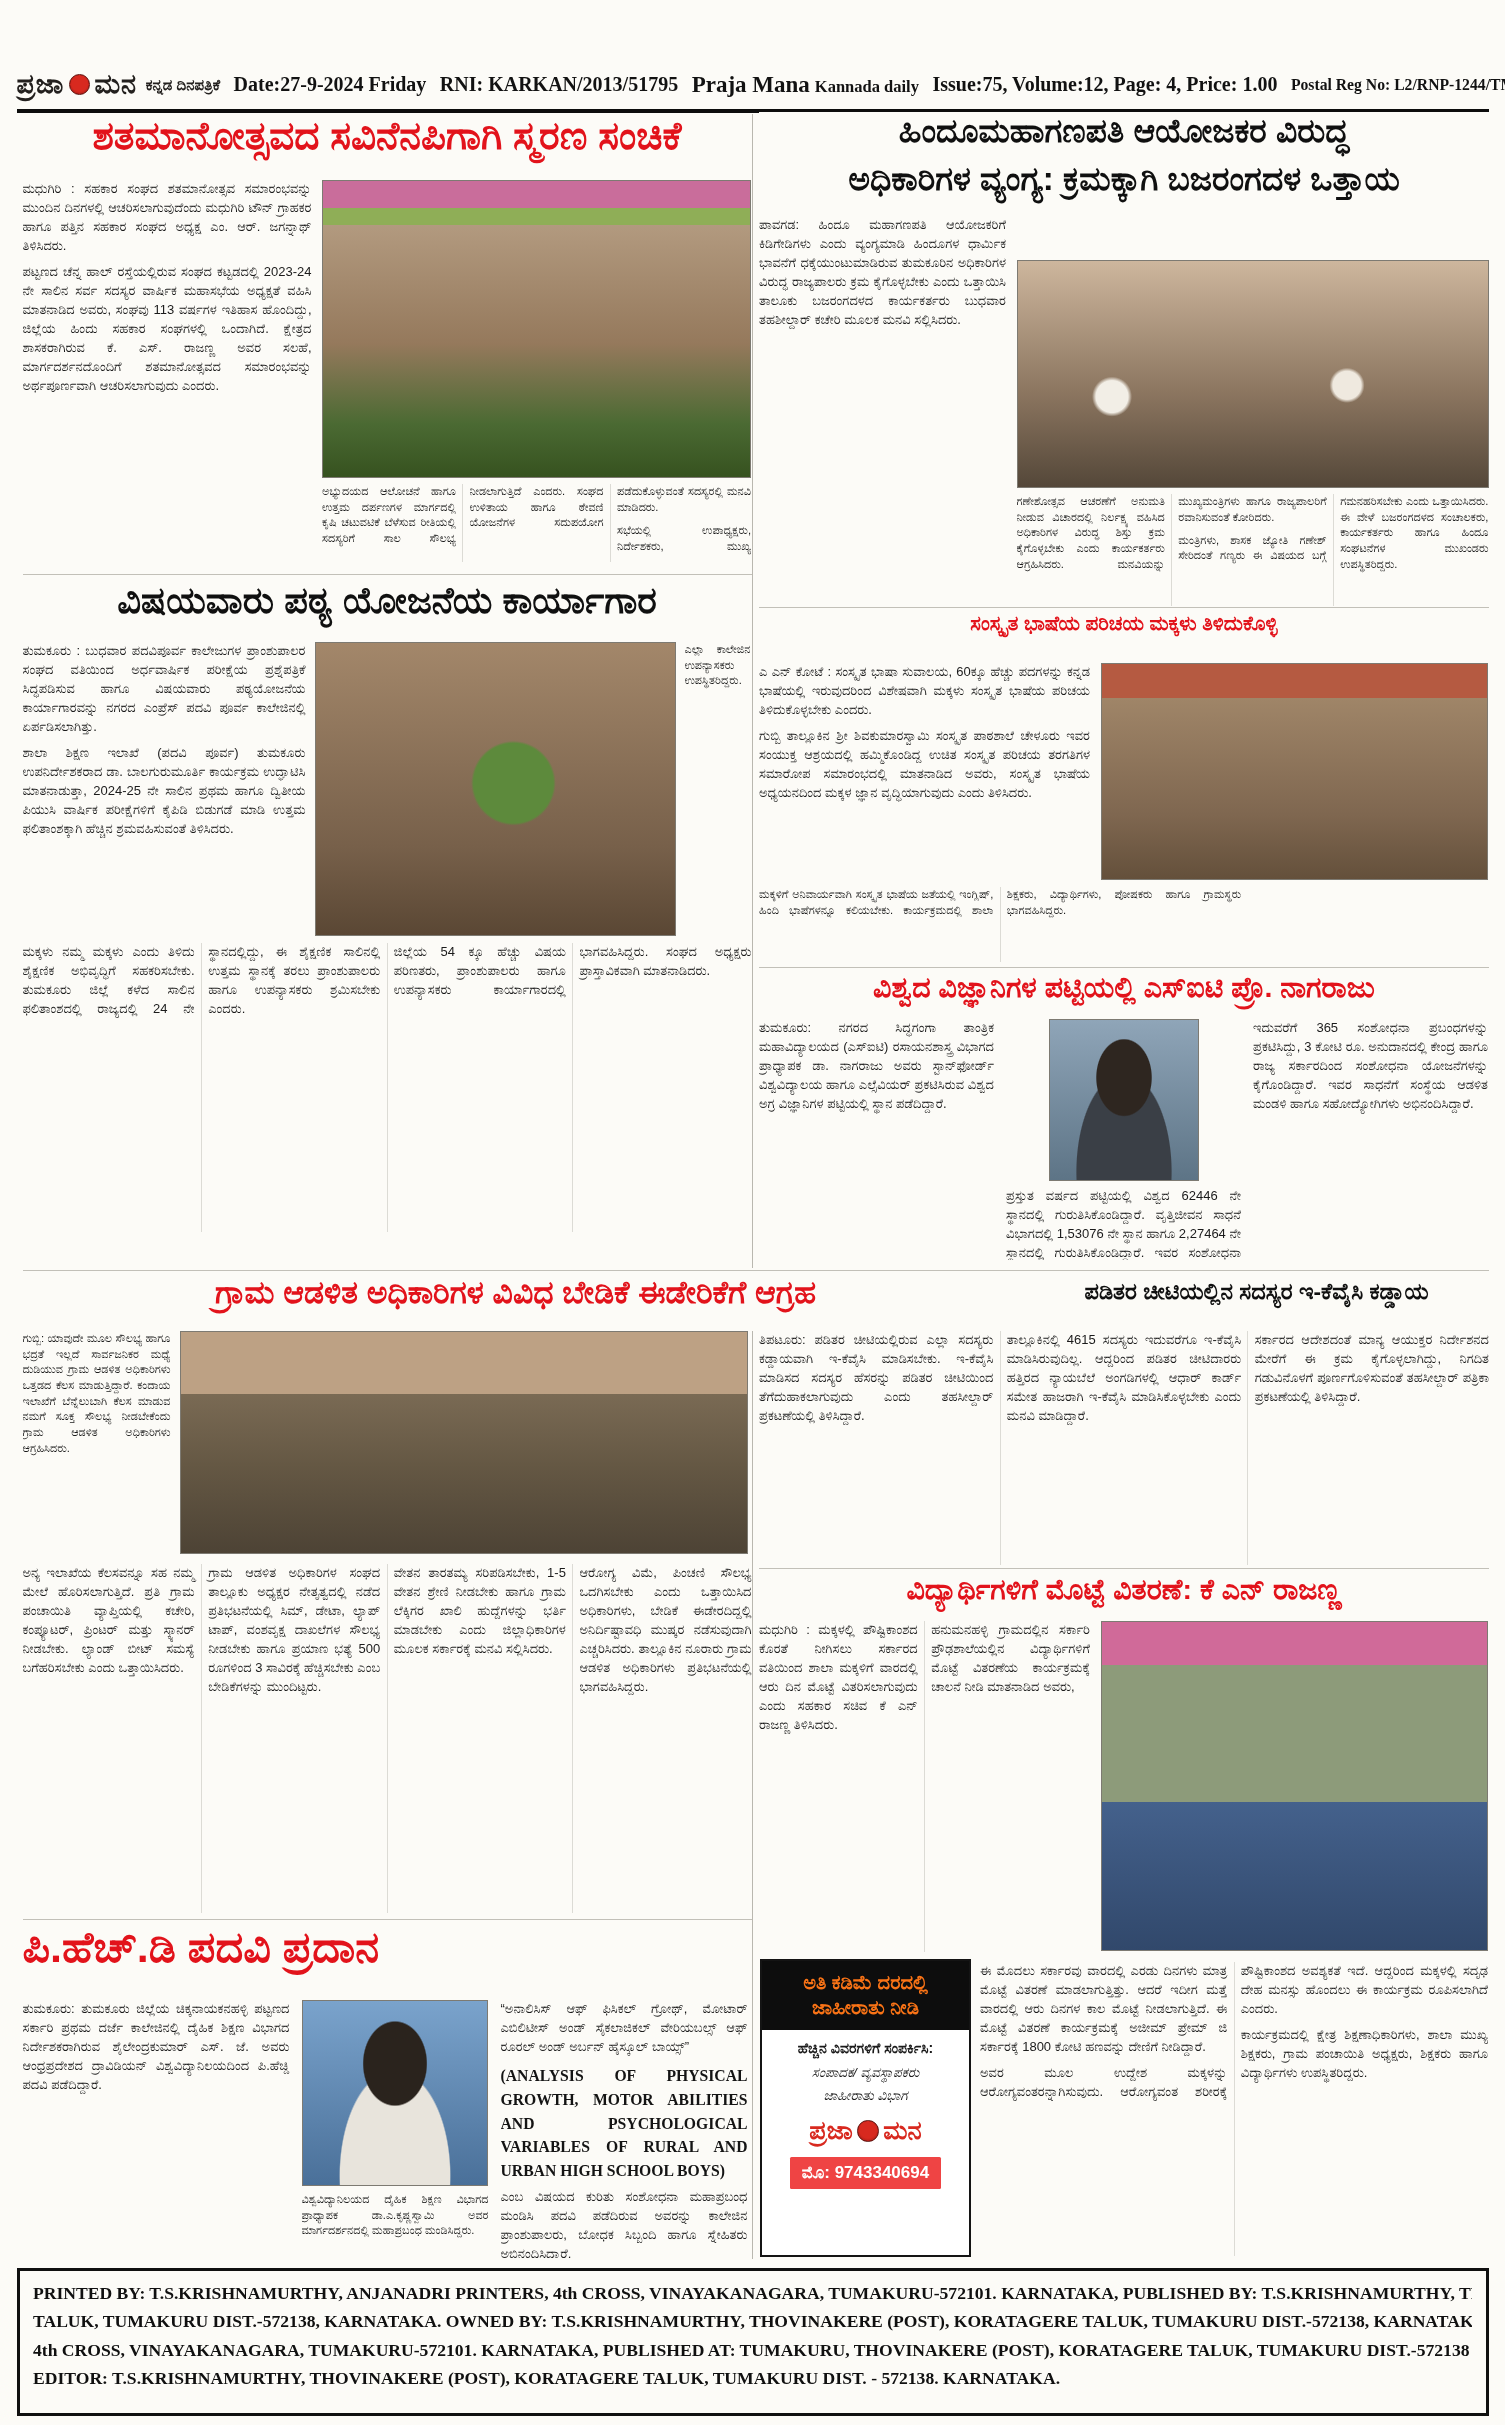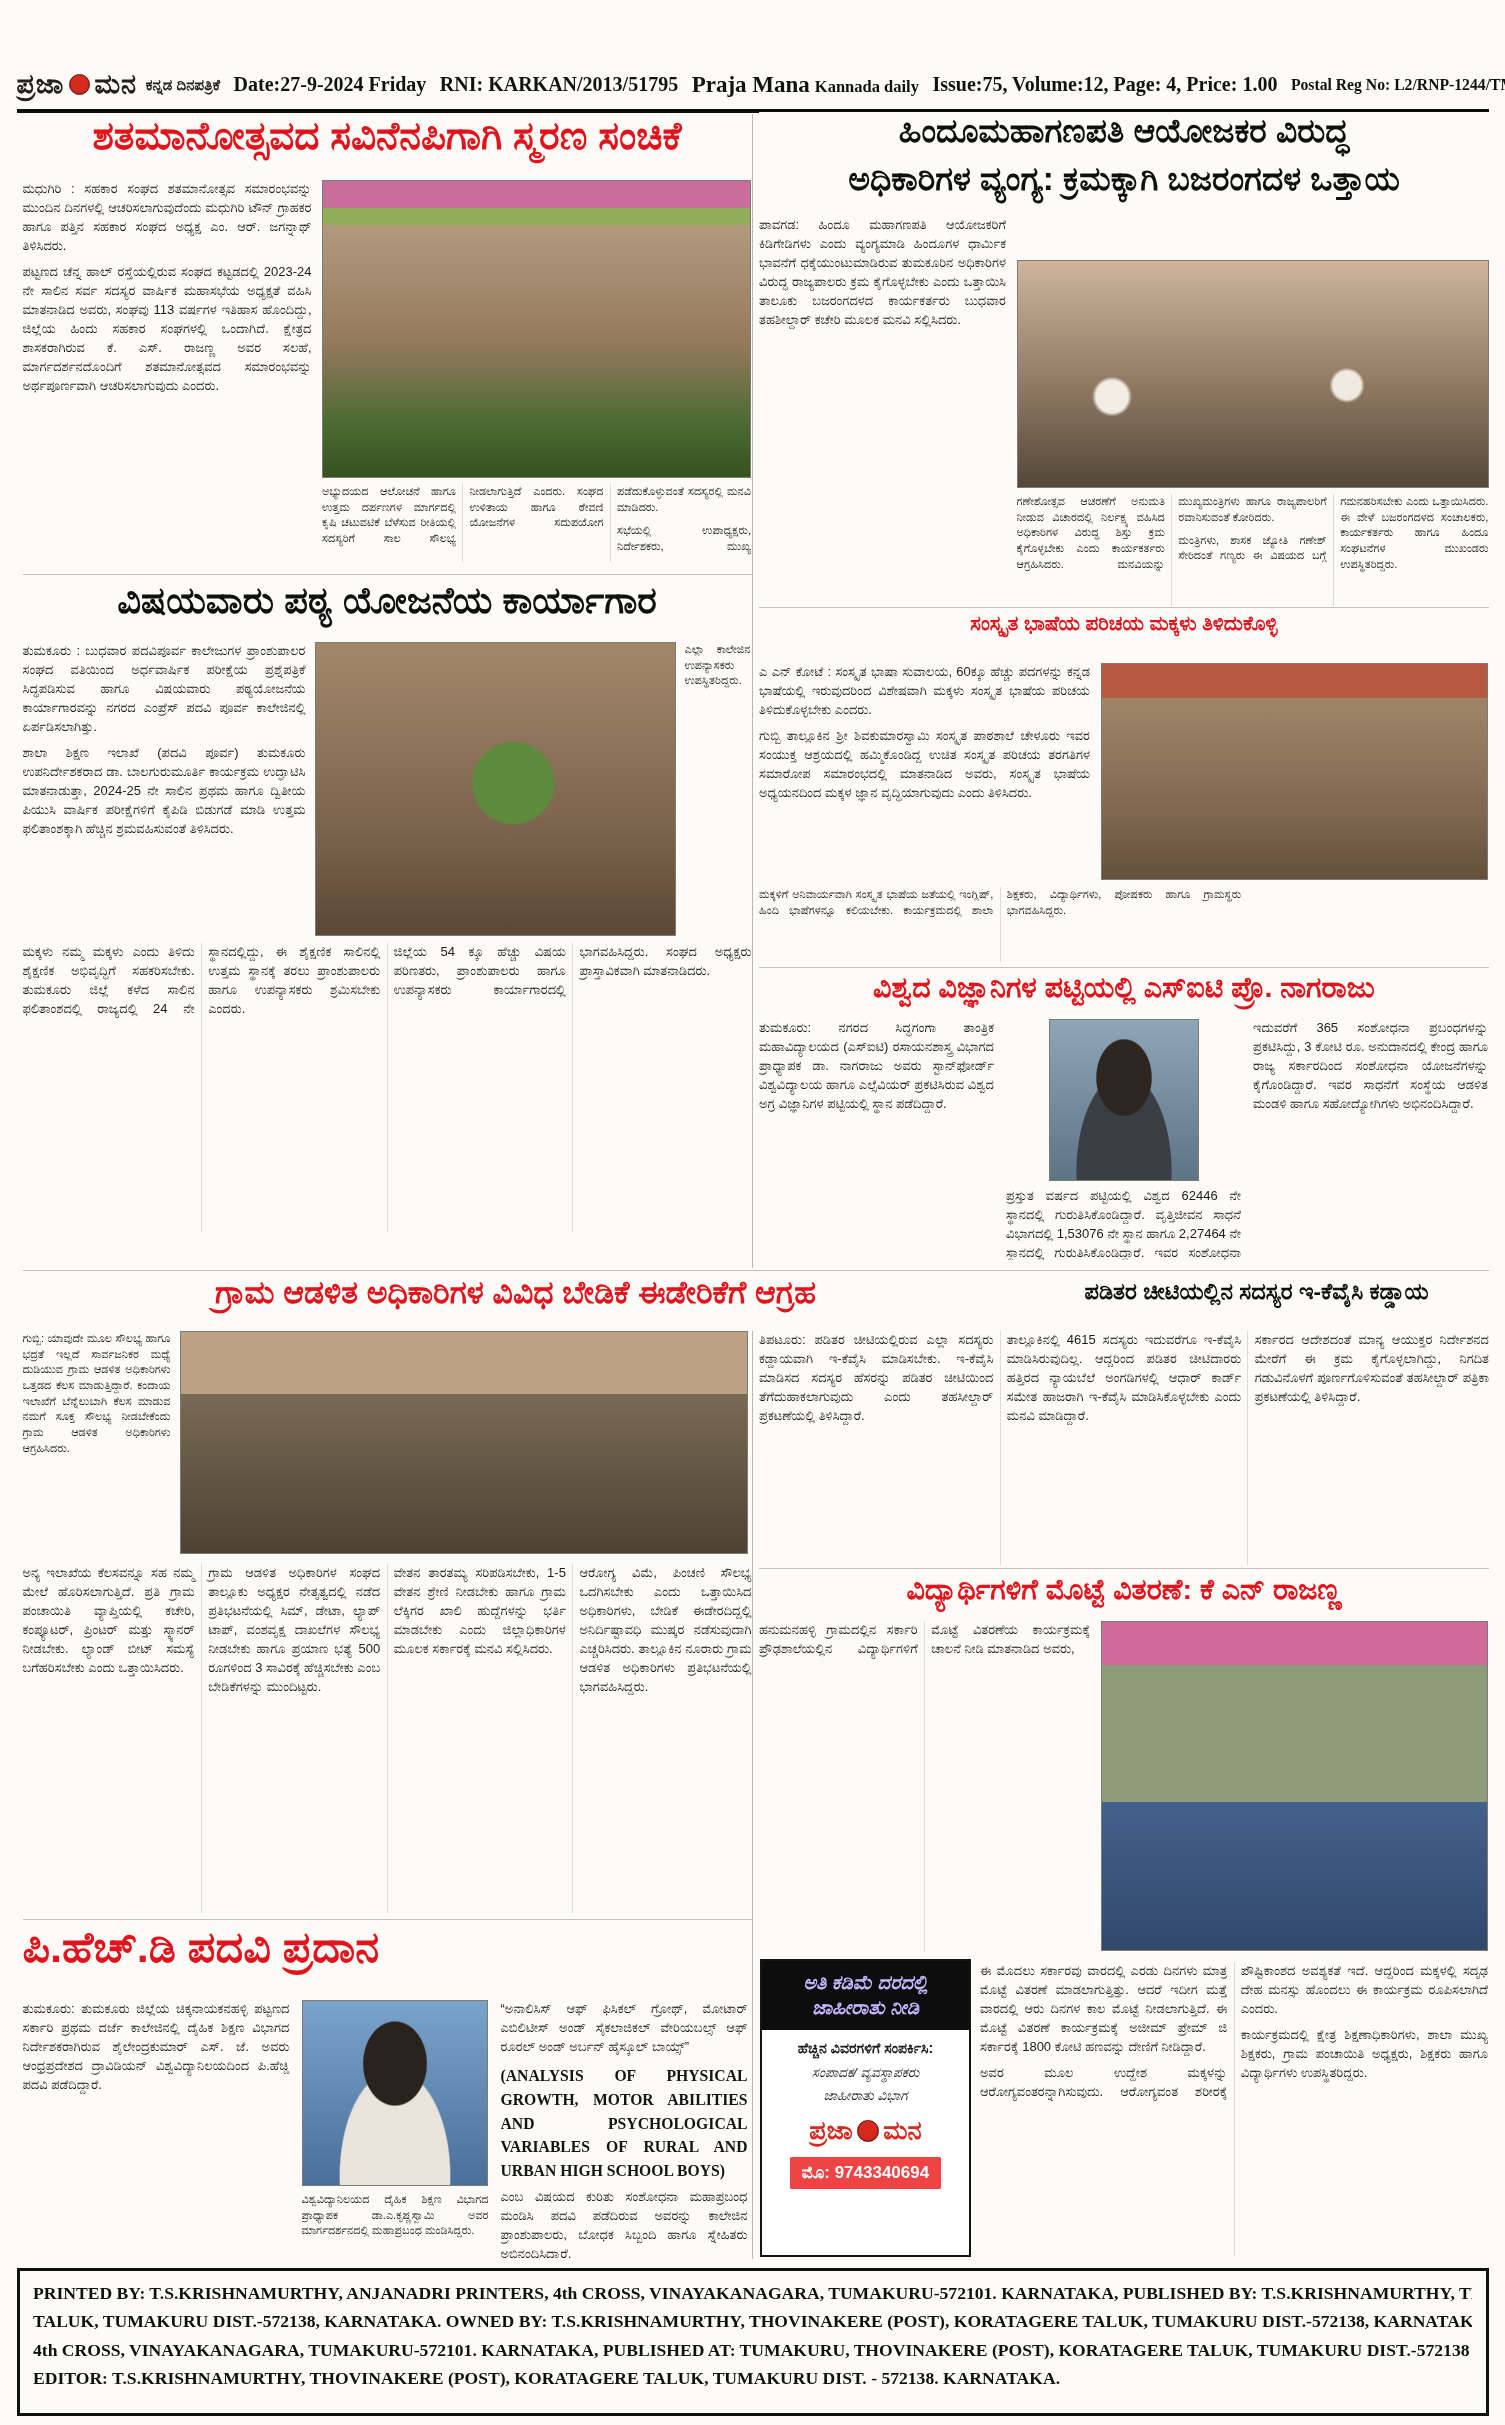--- a/index.html
+++ b/index.html
@@ -121,23 +121,23 @@
                radial-gradient(ellipse at 50% 95%, #e8e4dc 0 42%, rgba(0,0,0,0) 43%),
                linear-gradient(180deg, #7aa3cc 0%, #4a7099 100%); }
   .a9-col3 { width:247px; }
   .eng-block { font-family:"Liberation Serif", serif; font-weight:bold; font-size:15.7px;
                line-height:1.5; text-align:justify; color:#141414; margin:3px 0 6px 0; }
 
   
   .adbox { left:760px; top:1959px; width:211px; height:298px; border:2.2px solid #141414;
            box-sizing:border-box; background:#ffffff; display:flex; flex-direction:column;
            align-items:center; }
-  .adbox-head { width:100%; background:#0d0d0d; color:#c4b5fd; text-align:center;
+  .adbox-head { width:100%; background:#0d0d0d; color:#f97316; text-align:center;
                 font-weight:bold; font-size:19.5px; line-height:1.3; padding:9px 3px;
-                box-sizing:border-box;font-style:italic; }
+                box-sizing:border-box; }
   .adbox-contact { font-weight:bold; font-size:14.2px; margin-top:10.5px; text-align:center; }
   .adbox-role { font-size:13.5px; font-style:italic; margin-top:7.5px; text-align:center; }
   .ad-logo { display:flex; align-items:center; gap:4.5px; margin-top:12px; }
   .ad-logo-word { font-size:25.5px; font-weight:bold; color:#d8291f; }
   .adbox-phone { background:#ef4444; color:#fff; font-weight:bold; font-size:17px;
                  padding:6px 12px; margin-top:10.5px; border-radius:1.5px; }
 
   
   .footer { left:16.5px; top:2268px; width:1472px; height:148px; border:3px solid #101010;
             box-sizing:border-box; padding:7.5px 13.5px; background:#fcfbf7; }
@@ -266,20 +266,21 @@
   <div class="abs headline blk a7-head">ಪಡಿತರ ಚೀಟಿಯಲ್ಲಿನ ಸದಸ್ಯರ ಇ-ಕೆವೈಸಿ ಕಡ್ಡಾಯ</div>
   <div class="abs a7-body body-txt cols3">
     <p>ತಿಪಟೂರು: ಪಡಿತರ ಚೀಟಿಯಲ್ಲಿರುವ ಎಲ್ಲಾ ಸದಸ್ಯರು ಕಡ್ಡಾಯವಾಗಿ ಇ-ಕೆವೈಸಿ ಮಾಡಿಸಬೇಕು. ಇ-ಕೆವೈಸಿ ಮಾಡಿಸದ ಸದಸ್ಯರ ಹೆಸರನ್ನು ಪಡಿತರ ಚೀಟಿಯಿಂದ ತೆಗೆದುಹಾಕಲಾಗುವುದು ಎಂದು ತಹಸೀಲ್ದಾರ್ ಪ್ರಕಟಣೆಯಲ್ಲಿ ತಿಳಿಸಿದ್ದಾರೆ.</p>
     <p>ತಾಲ್ಲೂಕಿನಲ್ಲಿ 4615 ಸದಸ್ಯರು ಇದುವರೆಗೂ ಇ-ಕೆವೈಸಿ ಮಾಡಿಸಿರುವುದಿಲ್ಲ. ಆದ್ದರಿಂದ ಪಡಿತರ ಚೀಟಿದಾರರು ಹತ್ತಿರದ ನ್ಯಾಯಬೆಲೆ ಅಂಗಡಿಗಳಲ್ಲಿ ಆಧಾರ್ ಕಾರ್ಡ್ ಸಮೇತ ಹಾಜರಾಗಿ ಇ-ಕೆವೈಸಿ ಮಾಡಿಸಿಕೊಳ್ಳಬೇಕು ಎಂದು ಮನವಿ ಮಾಡಿದ್ದಾರೆ.</p>
     <p>ಸರ್ಕಾರದ ಆದೇಶದಂತೆ ಮಾನ್ಯ ಆಯುಕ್ತರ ನಿರ್ದೇಶನದ ಮೇರೆಗೆ ಈ ಕ್ರಮ ಕೈಗೊಳ್ಳಲಾಗಿದ್ದು, ನಿಗದಿತ ಗಡುವಿನೊಳಗೆ ಪೂರ್ಣಗೊಳಿಸುವಂತೆ ತಹಸೀಲ್ದಾರ್ ಪತ್ರಿಕಾ ಪ್ರಕಟಣೆಯಲ್ಲಿ ತಿಳಿಸಿದ್ದಾರೆ.</p>
   </div>
 
   <div class="abs headline red a8-head">ವಿದ್ಯಾರ್ಥಿಗಳಿಗೆ ಮೊಟ್ಟೆ ವಿತರಣೆ: ಕೆ ಎನ್ ರಾಜಣ್ಣ</div>
   <div class="abs a8-body">
     <div class="a8-left body-txt cols2">
+      <p>ಮಧುಗಿರಿ : ಮಕ್ಕಳಲ್ಲಿ ಪೌಷ್ಟಿಕಾಂಶದ ಕೊರತೆ ನೀಗಿಸಲು ಸರ್ಕಾರದ ವತಿಯಿಂದ ಶಾಲಾ ಮಕ್ಕಳಿಗೆ ವಾರದಲ್ಲಿ ಆರು ದಿನ ಮೊಟ್ಟೆ ವಿತರಿಸಲಾಗುವುದು ಎಂದು ಸಹಕಾರ ಸಚಿವ ಕೆ ಎನ್ ರಾಜಣ್ಣ ತಿಳಿಸಿದರು.</p>
       <p>ಹನುಮನಹಳ್ಳಿ ಗ್ರಾಮದಲ್ಲಿನ ಸರ್ಕಾರಿ ಪ್ರೌಢಶಾಲೆಯಲ್ಲಿನ ವಿದ್ಯಾರ್ಥಿಗಳಿಗೆ ಮೊಟ್ಟೆ ವಿತರಣೆಯ ಕಾರ್ಯಕ್ರಮಕ್ಕೆ ಚಾಲನೆ ನೀಡಿ ಮಾತನಾಡಿದ ಅವರು,</p>
     </div>
     <div class="photo a8-photo"></div>
   </div>
   <div class="abs a8-lower body-txt cols2">
     <p>ಈ ಮೊದಲು ಸರ್ಕಾರವು ವಾರದಲ್ಲಿ ಎರಡು ದಿನಗಳು ಮಾತ್ರ ಮೊಟ್ಟೆ ವಿತರಣೆ ಮಾಡಲಾಗುತ್ತಿತ್ತು. ಆದರೆ ಇದೀಗ ಮತ್ತೆ ವಾರದಲ್ಲಿ ಆರು ದಿನಗಳ ಕಾಲ ಮೊಟ್ಟೆ ನೀಡಲಾಗುತ್ತಿದೆ. ಈ ಮೊಟ್ಟೆ ವಿತರಣೆ ಕಾರ್ಯಕ್ರಮಕ್ಕೆ ಅಜೀಮ್ ಪ್ರೇಮ್ ಜಿ ಸರ್ಕಾರಕ್ಕೆ 1800 ಕೋಟಿ ಹಣವನ್ನು ದೇಣಿಗೆ ನೀಡಿದ್ದಾರೆ.</p>
     <p>ಅವರ ಮೂಲ ಉದ್ದೇಶ ಮಕ್ಕಳನ್ನು ಆರೋಗ್ಯವಂತರನ್ನಾಗಿಸುವುದು. ಆರೋಗ್ಯವಂತ ಶರೀರಕ್ಕೆ ಪೌಷ್ಟಿಕಾಂಶದ ಅವಶ್ಯಕತೆ ಇದೆ. ಆದ್ದರಿಂದ ಮಕ್ಕಳಲ್ಲಿ ಸದೃಢ ದೇಹ ಮನಸ್ಸು ಹೊಂದಲು ಈ ಕಾರ್ಯಕ್ರಮ ರೂಪಿಸಲಾಗಿದೆ ಎಂದರು.</p>
     <p>ಕಾರ್ಯಕ್ರಮದಲ್ಲಿ ಕ್ಷೇತ್ರ ಶಿಕ್ಷಣಾಧಿಕಾರಿಗಳು, ಶಾಲಾ ಮುಖ್ಯ ಶಿಕ್ಷಕರು, ಗ್ರಾಮ ಪಂಚಾಯಿತಿ ಅಧ್ಯಕ್ಷರು, ಶಿಕ್ಷಕರು ಹಾಗೂ ವಿದ್ಯಾರ್ಥಿಗಳು ಉಪಸ್ಥಿತರಿದ್ದರು.</p>
   </div>
 

